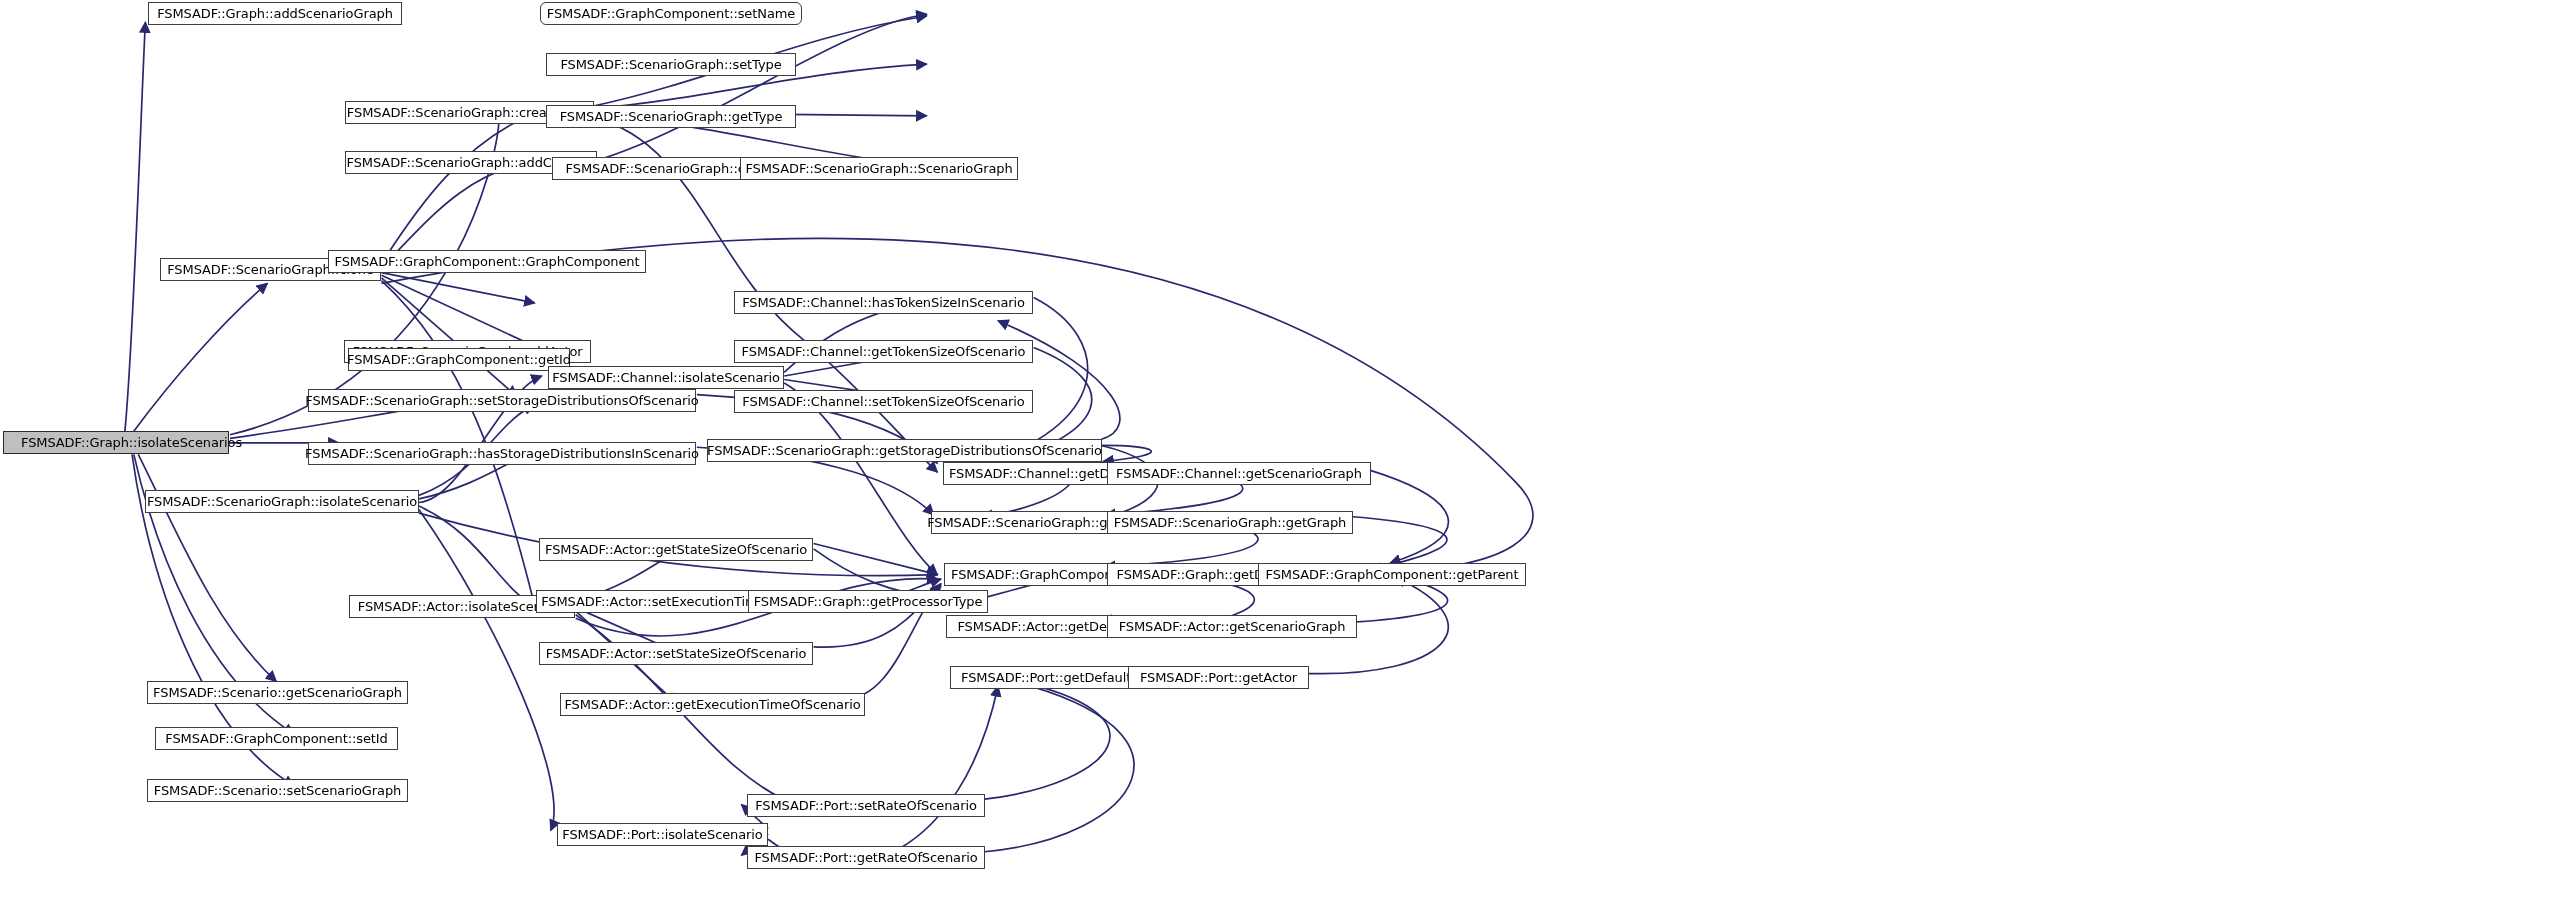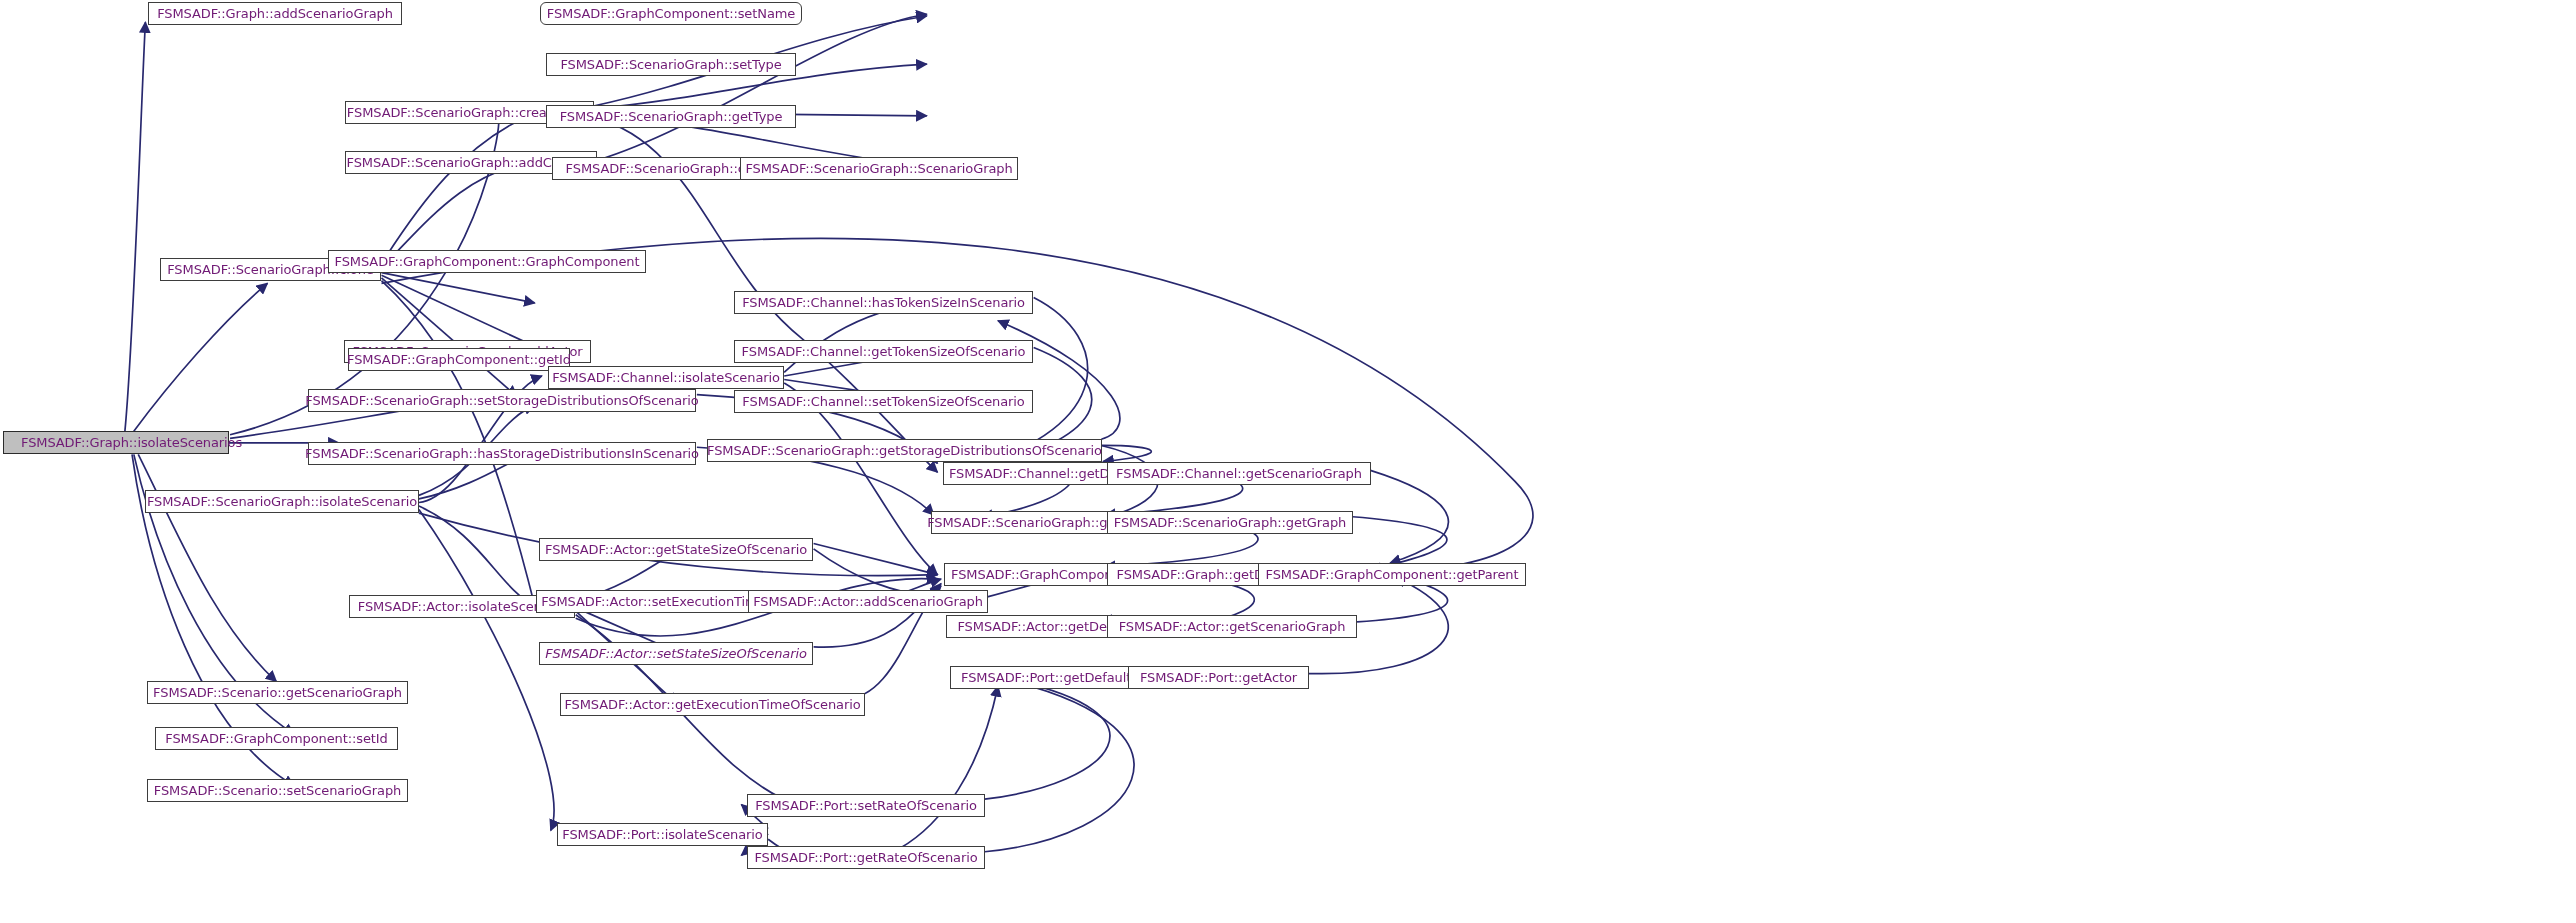--- a/index.html
+++ b/index.html
@@ -20,21 +20,21 @@
     left: 0; top: 0;
     width: 2576px;
     height: 923px;
     pointer-events: none;
   }
   .node {
     position: absolute;
     box-sizing: border-box;
     border: 1.2px solid #3d3d3d;
     background: #ffffff;
-    color: #701a75;
+    color: #000000;
     display: flex;
     align-items: center;
     justify-content: center;
     white-space: nowrap;
     font-size: 13px;
     letter-spacing: -0.1px;
     line-height: 1;
     padding: 0 5.3px;
     height: 23px;
   }
@@ -166,23 +166,23 @@
       <div class="node" style="left: 546px; top: 105px; width: 250px;">FSMSADF::ScenarioGraph::getType</div>
       <div class="node" style="left: 552px; top: 157px; width: 240px;">FSMSADF::ScenarioGraph::create</div>
       <div class="node" style="left: 740px; top: 157px; width: 278px;">FSMSADF::ScenarioGraph::ScenarioGraph</div>
       <div class="node" style="left: 548px; top: 366px; width: 236px;">FSMSADF::Channel::isolateScenario</div>
       <div class="node" style="left: 734px; top: 291px; width: 299px;">FSMSADF::Channel::hasTokenSizeInScenario</div>
       <div class="node" style="left: 734px; top: 340px; width: 299px;">FSMSADF::Channel::getTokenSizeOfScenario</div>
       <div class="node" style="left: 734px; top: 390px; width: 299px;">FSMSADF::Channel::setTokenSizeOfScenario</div>
       <div class="node" style="left: 707px; top: 439px; width: 395px;">FSMSADF::ScenarioGraph::getStorageDistributionsOfScenario</div>
       <div class="node" style="left: 539px; top: 538px; width: 274px;">FSMSADF::Actor::getStateSizeOfScenario</div>
       <div class="node" style="left: 536px; top: 590px; width: 305px;">FSMSADF::Actor::setExecutionTimeOfScenario</div>
-      <div class="node" style="left: 539px; top: 642px; width: 274px; font-style: italic;">FSMSADF::Actor::setStateSizeOfScenario</div>
+      <div class="node" style="left: 539px; top: 642px; width: 274px;">FSMSADF::Actor::setStateSizeOfScenario</div>
       <div class="node" style="left: 560px; top: 693px; width: 305px;">FSMSADF::Actor::getExecutionTimeOfScenario</div>
-      <div class="node" style="left: 748px; top: 590px; width: 240px;">FSMSADF::Actor::addScenarioGraph</div>
+      <div class="node" style="left: 748px; top: 590px; width: 240px;">FSMSADF::Graph::getProcessorType</div>
       <div class="node" style="left: 747px; top: 794px; width: 238px;">FSMSADF::Port::setRateOfScenario</div>
       <div class="node" style="left: 747px; top: 846px; width: 238px;">FSMSADF::Port::getRateOfScenario</div>
       <div class="node" style="left: 943px; top: 462px; width: 265px;">FSMSADF::Channel::getDefaultScenario</div>
       <div class="node" style="left: 931px; top: 511px; width: 288px;">FSMSADF::ScenarioGraph::getDefaultScenario</div>
       <div class="node" style="left: 944px; top: 563px; width: 264px;">FSMSADF::GraphComponent::getName</div>
       <div class="node" style="left: 946px; top: 615px; width: 257px;">FSMSADF::Actor::getDefaultScenario</div>
       <div class="node" style="left: 950px; top: 666px; width: 248px;">FSMSADF::Port::getDefaultScenario</div>
       <div class="node" style="left: 1107px; top: 462px; width: 264px;">FSMSADF::Channel::getScenarioGraph</div>
       <div class="node" style="left: 1107px; top: 511px; width: 246px;">FSMSADF::ScenarioGraph::getGraph</div>
       <div class="node" style="left: 1107px; top: 563px; width: 259px;">FSMSADF::Graph::getDefaultScenario</div>

